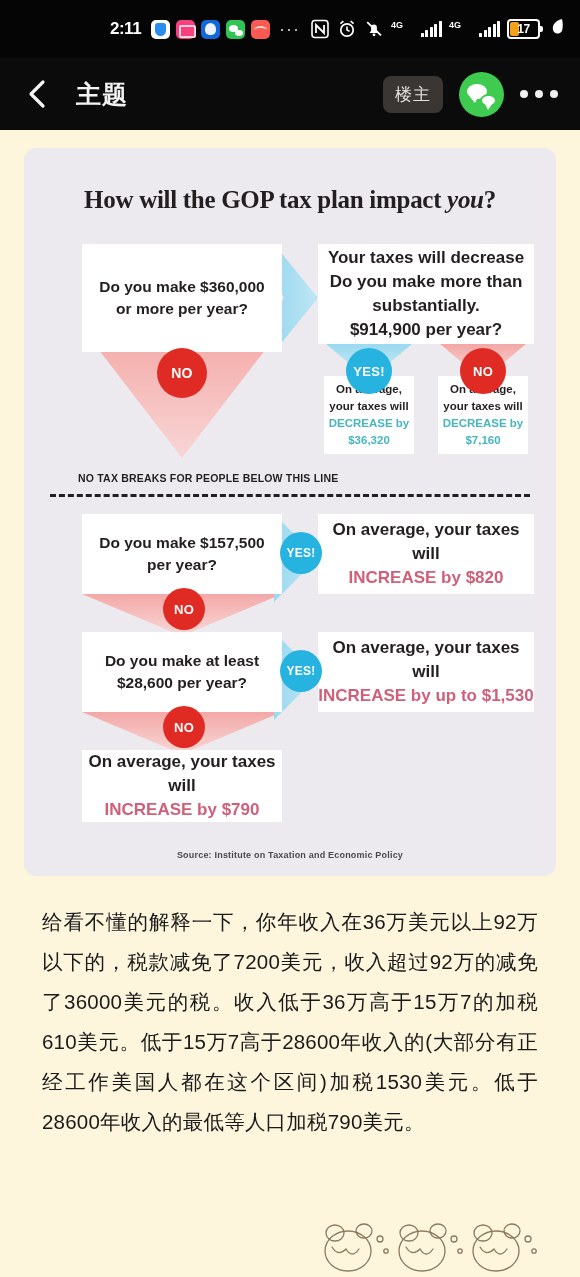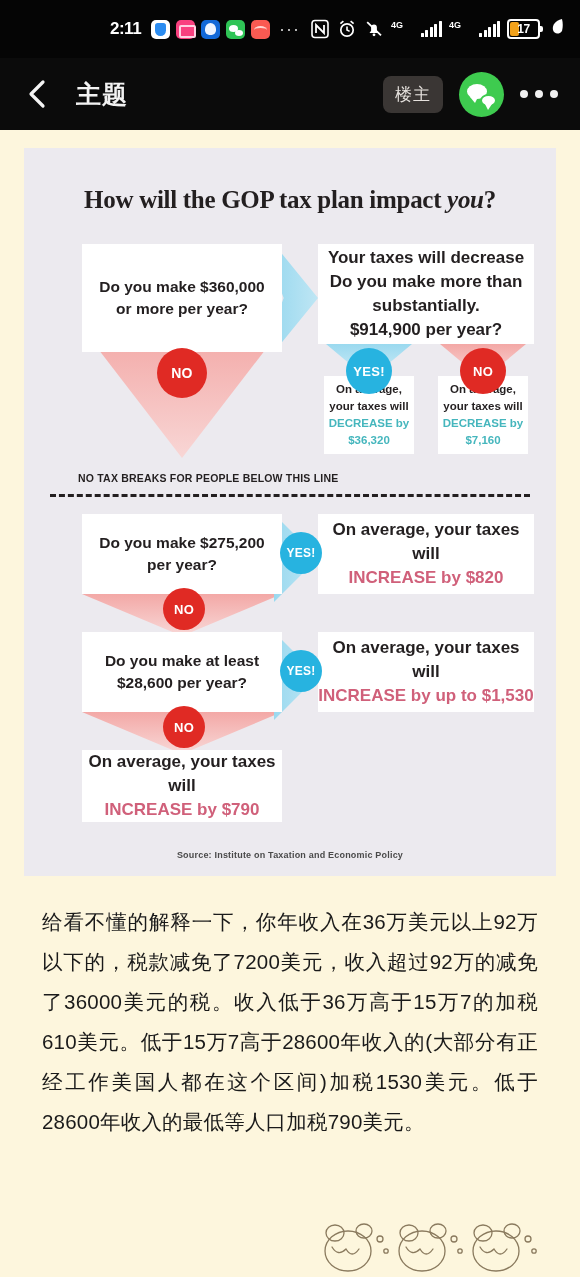--- a/index.html
+++ b/index.html
@@ -220,20 +220,21 @@
   
   .post { padding: 18px 24px 0 24px; }
 
   
   .info {
     position: relative;
     width: 532px;
     background: #eceaef;
     padding: 30px 18px 16px 18px;
     overflow: hidden;
+    border-radius: 12px;
   }
   .info-title {
     text-align: center;
     font-family: "Liberation Serif", "DejaVu Serif", serif;
     font-size: 25px;
     font-weight: bold;
     color: #231f20;
     letter-spacing: -0.3px;
     margin: 8px 0 22px 0;
   }
@@ -475,21 +476,21 @@
 
         <div class="tri" style="left:40px; top:358px; width:200px; height:42px;
                     background:linear-gradient(#f3a8a6,#f8d8d7);
                     clip-path:polygon(0 0,100% 0,50% 100%);"></div>
         <div class="tri" style="left:232px; top:278px; width:44px; height:88px;
                     background:linear-gradient(90deg,#9ad9ef,#bfe6f4);
                     clip-path:polygon(0 0,100% 50%,0 100%,0 74%,22% 50%,0 26%);"></div>
 
         <div class="card q-text" style="position:absolute; left:40px; top:278px; width:200px; height:80px;">
           <div>
-            <div>Do you make $275,200</div>
+            <div>Do you make $157,500</div>
             <div>per year?</div>
           </div>
         </div>
 
         <div class="card a-text" style="position:absolute; left:276px; top:278px; width:216px; height:80px;">
           <div>
             <div>On average, your taxes will</div>
             <div class="hl-inc">
               <span>INCREASE by </span><span>$820</span>
             </div>

